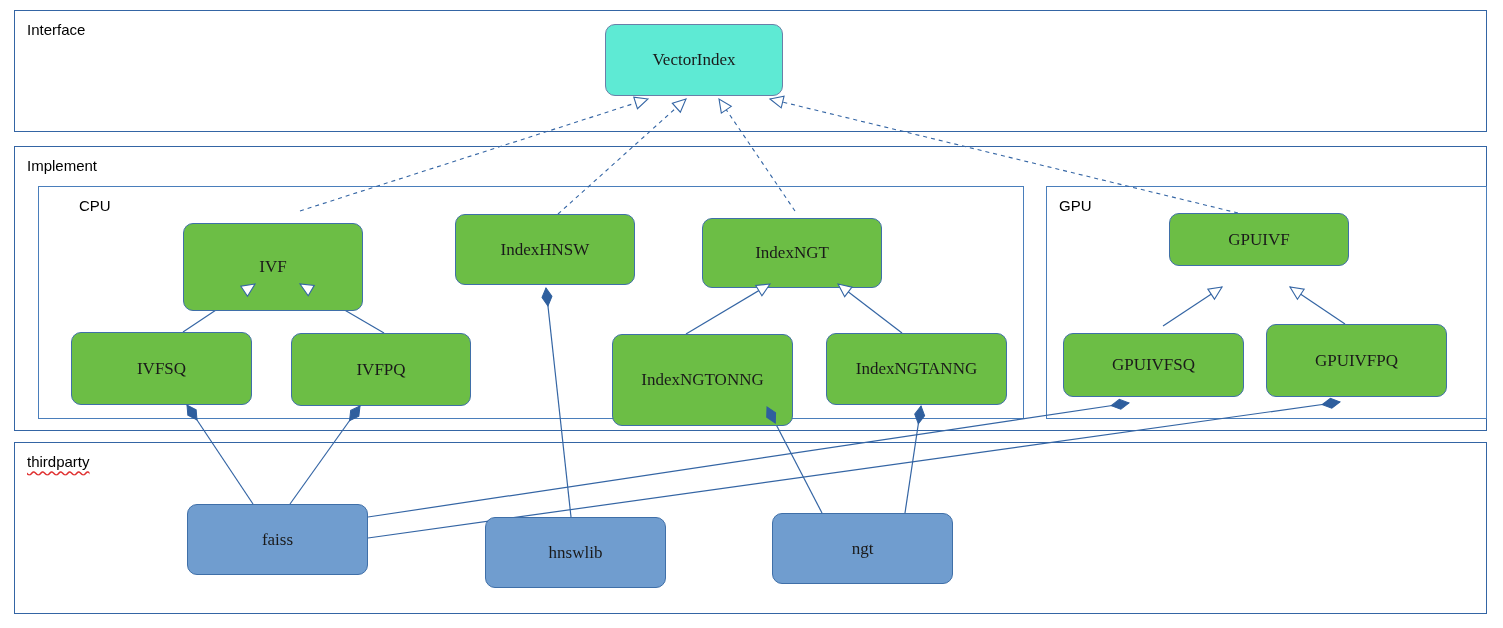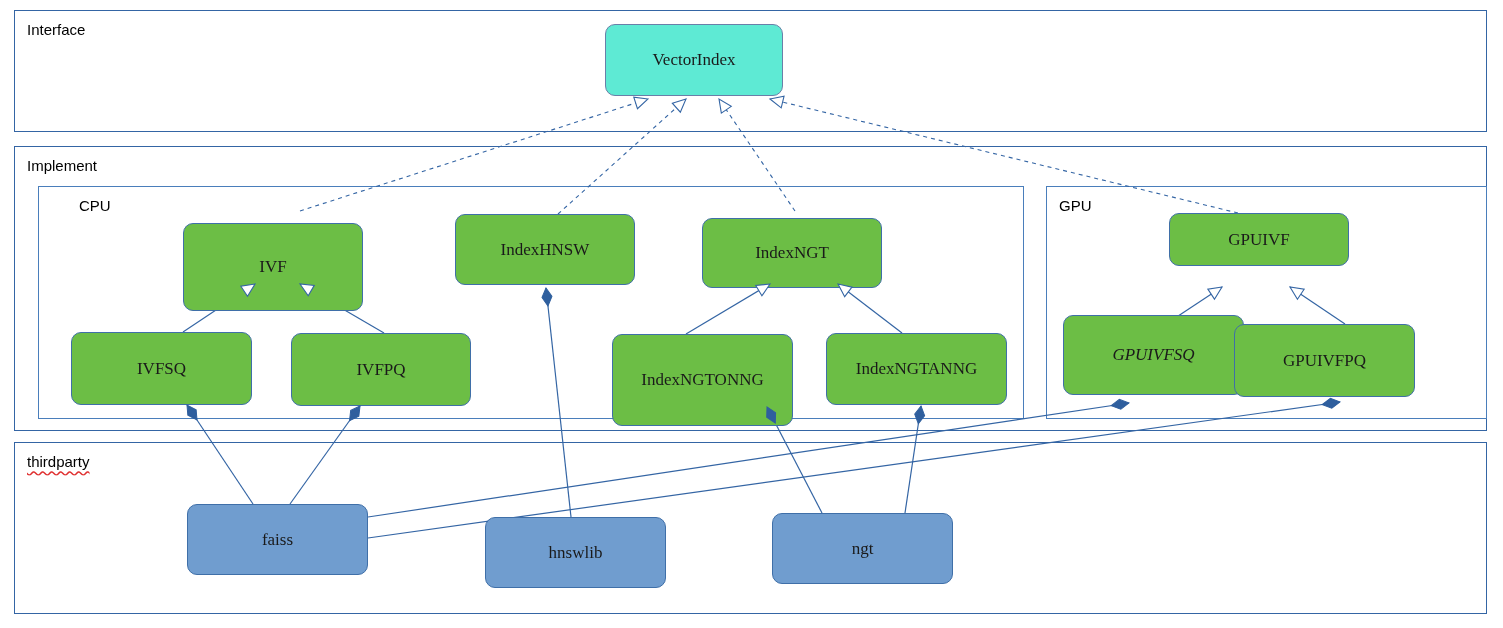--- a/index.html
+++ b/index.html
@@ -172,24 +172,24 @@
       </div>
       <div class="node impl" style="left: 291px; top: 333px; width: 180px; height: 73px;">
         <span>IVFPQ</span>
       </div>
       <div class="node impl" style="left: 612px; top: 334px; width: 181px; height: 92px;">
         <span>IndexNGTONNG</span>
       </div>
       <div class="node impl" style="left: 826px; top: 333px; width: 181px; height: 72px;">
         <span>IndexNGTANNG</span>
       </div>
-      <div class="node impl" style="left: 1063px; top: 315px; width: 181px; height: 80px; font-style: italic;">
+      <div class="node impl" style="left: 1063px; top: 333px; width: 181px; height: 64px;">
         <span>GPUIVFSQ</span>
       </div>
-      <div class="node impl" style="left: 1234px; top: 324px; width: 181px; height: 73px;">
+      <div class="node impl" style="left: 1266px; top: 324px; width: 181px; height: 73px;">
         <span>GPUIVFPQ</span>
       </div>
       <div class="node third" style="left: 187px; top: 504px; width: 181px; height: 71px;">
         <span>faiss</span>
       </div>
       <div class="node third" style="left: 485px; top: 517px; width: 181px; height: 71px;">
         <span>hnswlib</span>
       </div>
       <div class="node third" style="left: 772px; top: 513px; width: 181px; height: 71px;">
         <span>ngt</span>

